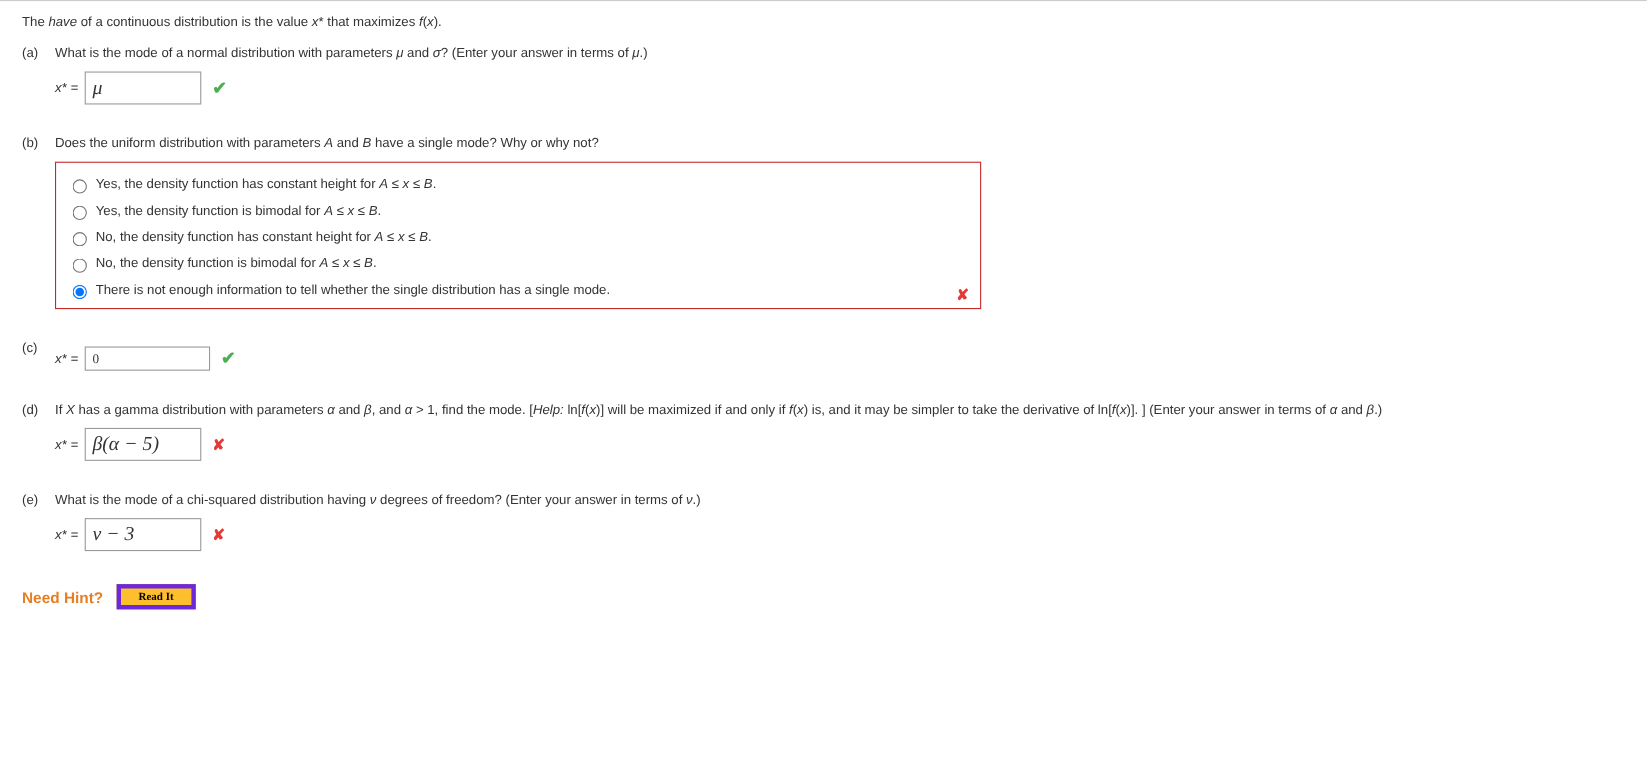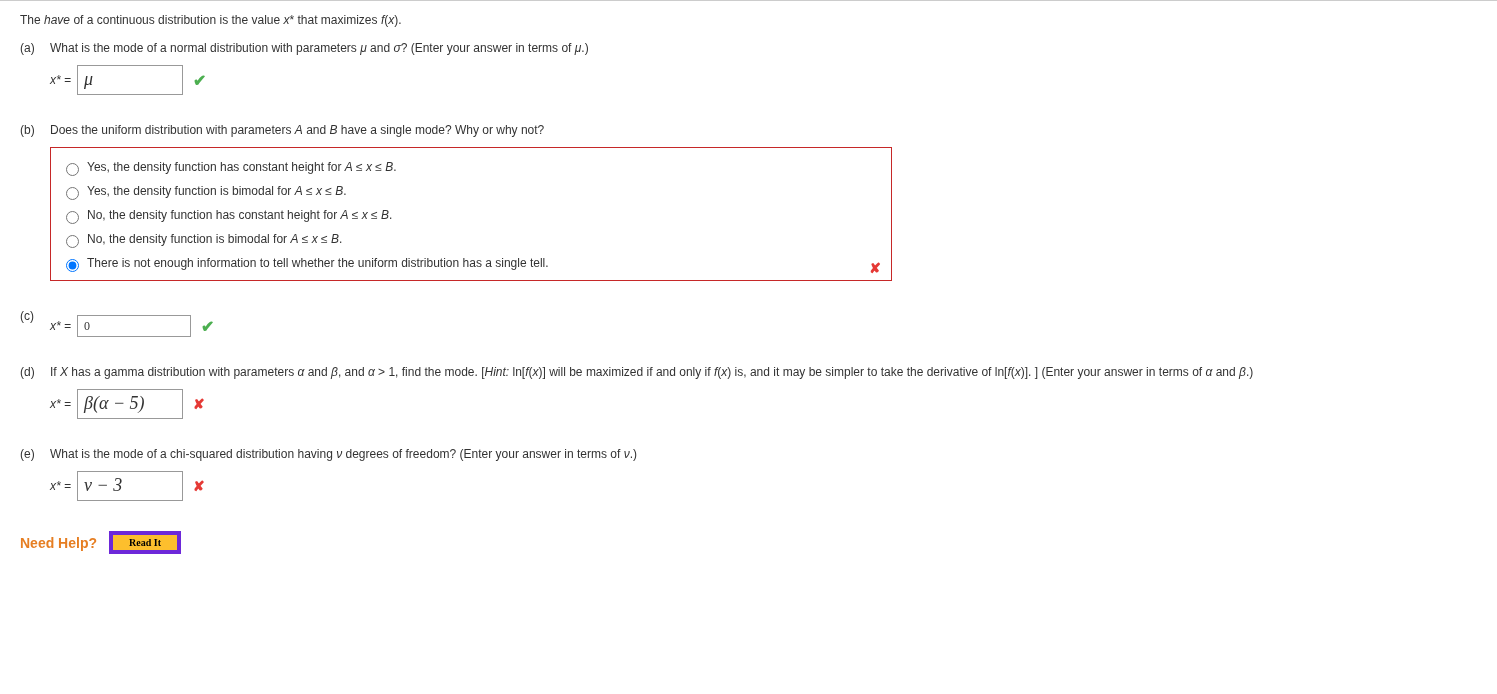--- a/index.html
+++ b/index.html
@@ -103,21 +103,21 @@
         <div class="radio-row">
             <input type="radio" name="b" style="">
             <span>No, the density function has constant height for <em>A</em> ≤ <em>x</em> ≤ <em>B</em>.</span>
           </div>
         <div class="radio-row">
             <input type="radio" name="b" style="">
             <span>No, the density function is bimodal for <em>A</em> ≤ <em>x</em> ≤ <em>B</em>.</span>
           </div>
         <div class="radio-row">
             <input type="radio" name="b" checked="" style="">
-            <span>There is not enough information to tell whether the uniform distribution has a single tell.</span>
+            <span>There is not enough information to tell whether the single distribution has a single mode.</span>
           </div>
         <span class="box-x">✘</span>
       </div>
     </div>
   </div>
 </div>
 
 <div class="part part-c">
   <div class="part-row">
     <div class="part-label">(c)</div>
@@ -128,21 +128,21 @@
         <span class="icon correct">✔</span>
       </div>
     </div>
   </div>
 </div>
 
 <div class="part">
   <div class="part-row">
     <div class="part-label">(d)</div>
     <div class="part-body">
-      <div class="question">If <em>X</em> has a gamma distribution with parameters <em>α</em> and <em>β</em>, and <em>α</em> &gt; 1, find the mode. [<em>Hint:</em> ln[<em>f</em>(<em>x</em>)] will be maximized if and only if <em>f</em>(<em>x</em>) is, and it may be simpler to take the derivative of ln[<em>f</em>(<em>x</em>)]. ] (Enter your answer in terms of <em>α</em> and <em>β</em>.)</div>
+      <div class="question">If <em>X</em> has a gamma distribution with parameters <em>α</em> and <em>β</em>, and <em>α</em> &gt; 1, find the mode. [<em>Help:</em> ln[<em>f</em>(<em>x</em>)] will be maximized if and only if <em>f</em>(<em>x</em>) is, and it may be simpler to take the derivative of ln[<em>f</em>(<em>x</em>)]. ] (Enter your answer in terms of <em>α</em> and <em>β</em>.)</div>
       <div class="answer-line">
         <span class="xstar">x* =</span>
         <div class="answer-input big">β(α − 5)</div>
         <span class="icon wrong">✘</span>
       </div>
     </div>
   </div>
 </div>
 
 <div class="part">
@@ -153,15 +153,15 @@
       <div class="answer-line">
         <span class="xstar">x* =</span>
         <div class="answer-input big">ν − 3</div>
         <span class="icon wrong">✘</span>
       </div>
     </div>
   </div>
 </div>
 
 <div class="need-help-row">
-  <span class="need-help">Need Help?</span>
+  <span class="need-help">Need Hint?</span>
   <button class="read-it">Read It</button>
 </div>
 
 </body></html>

